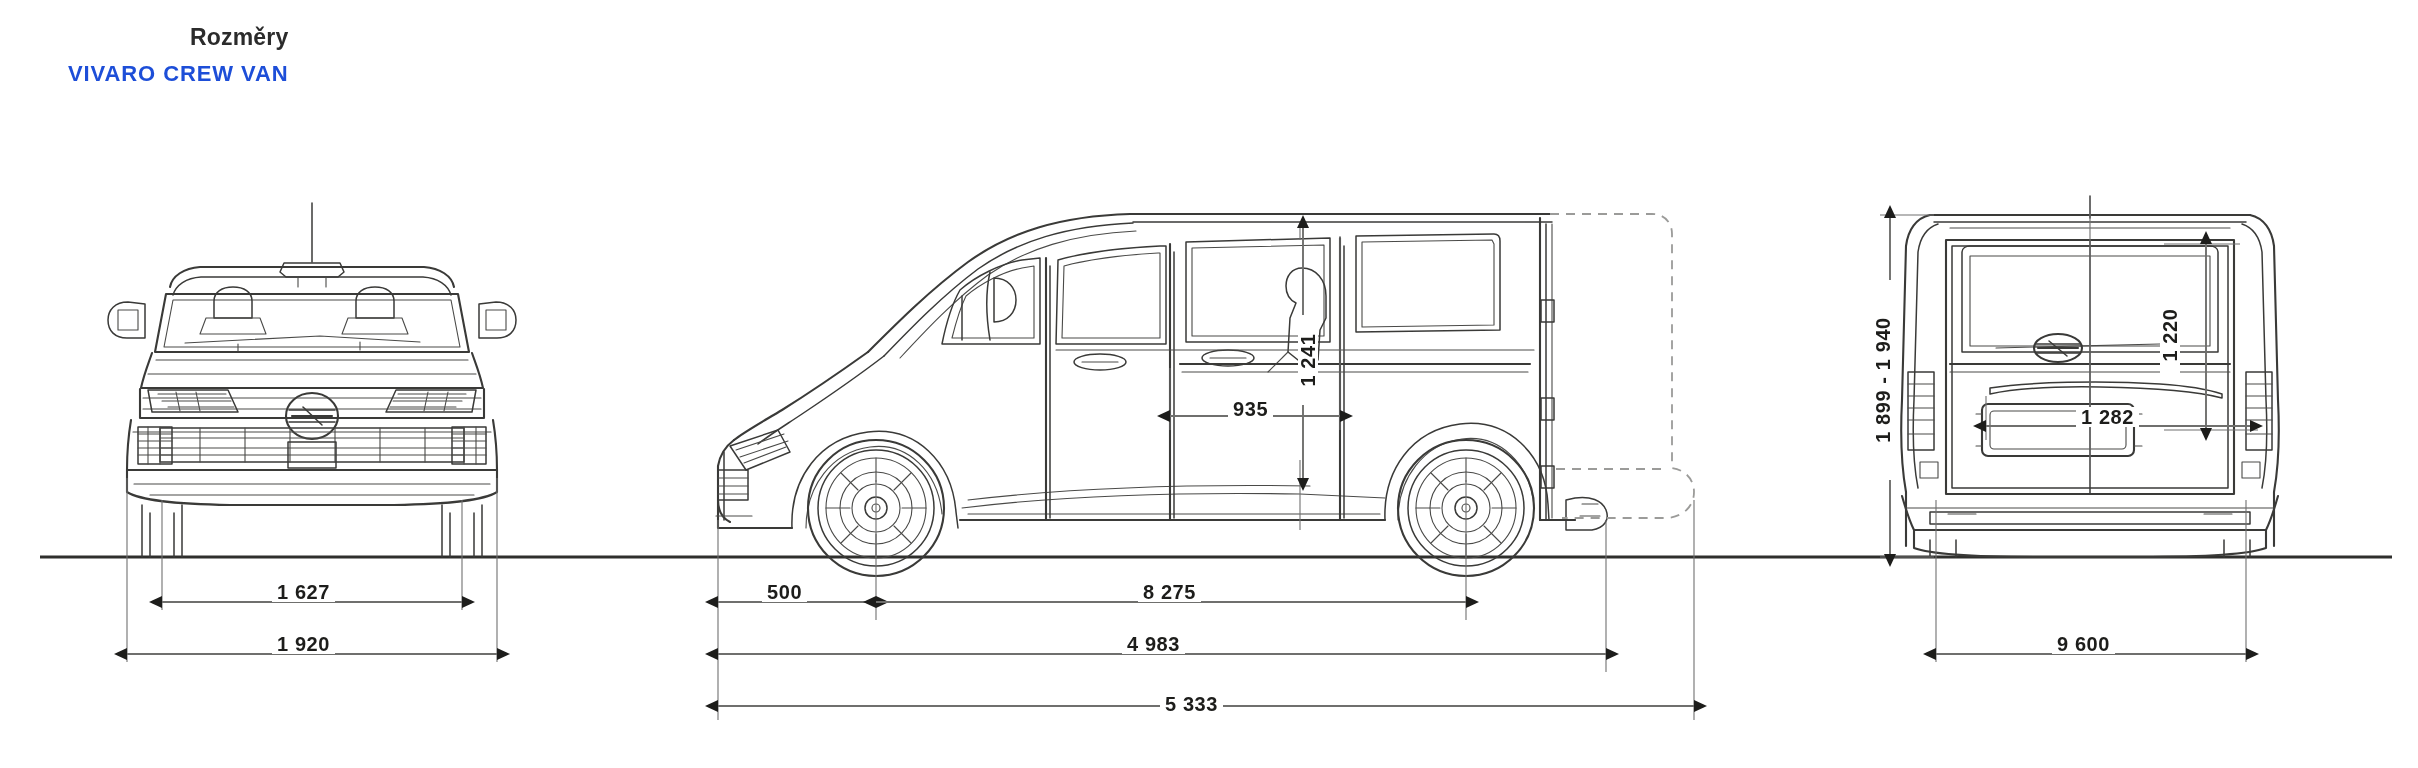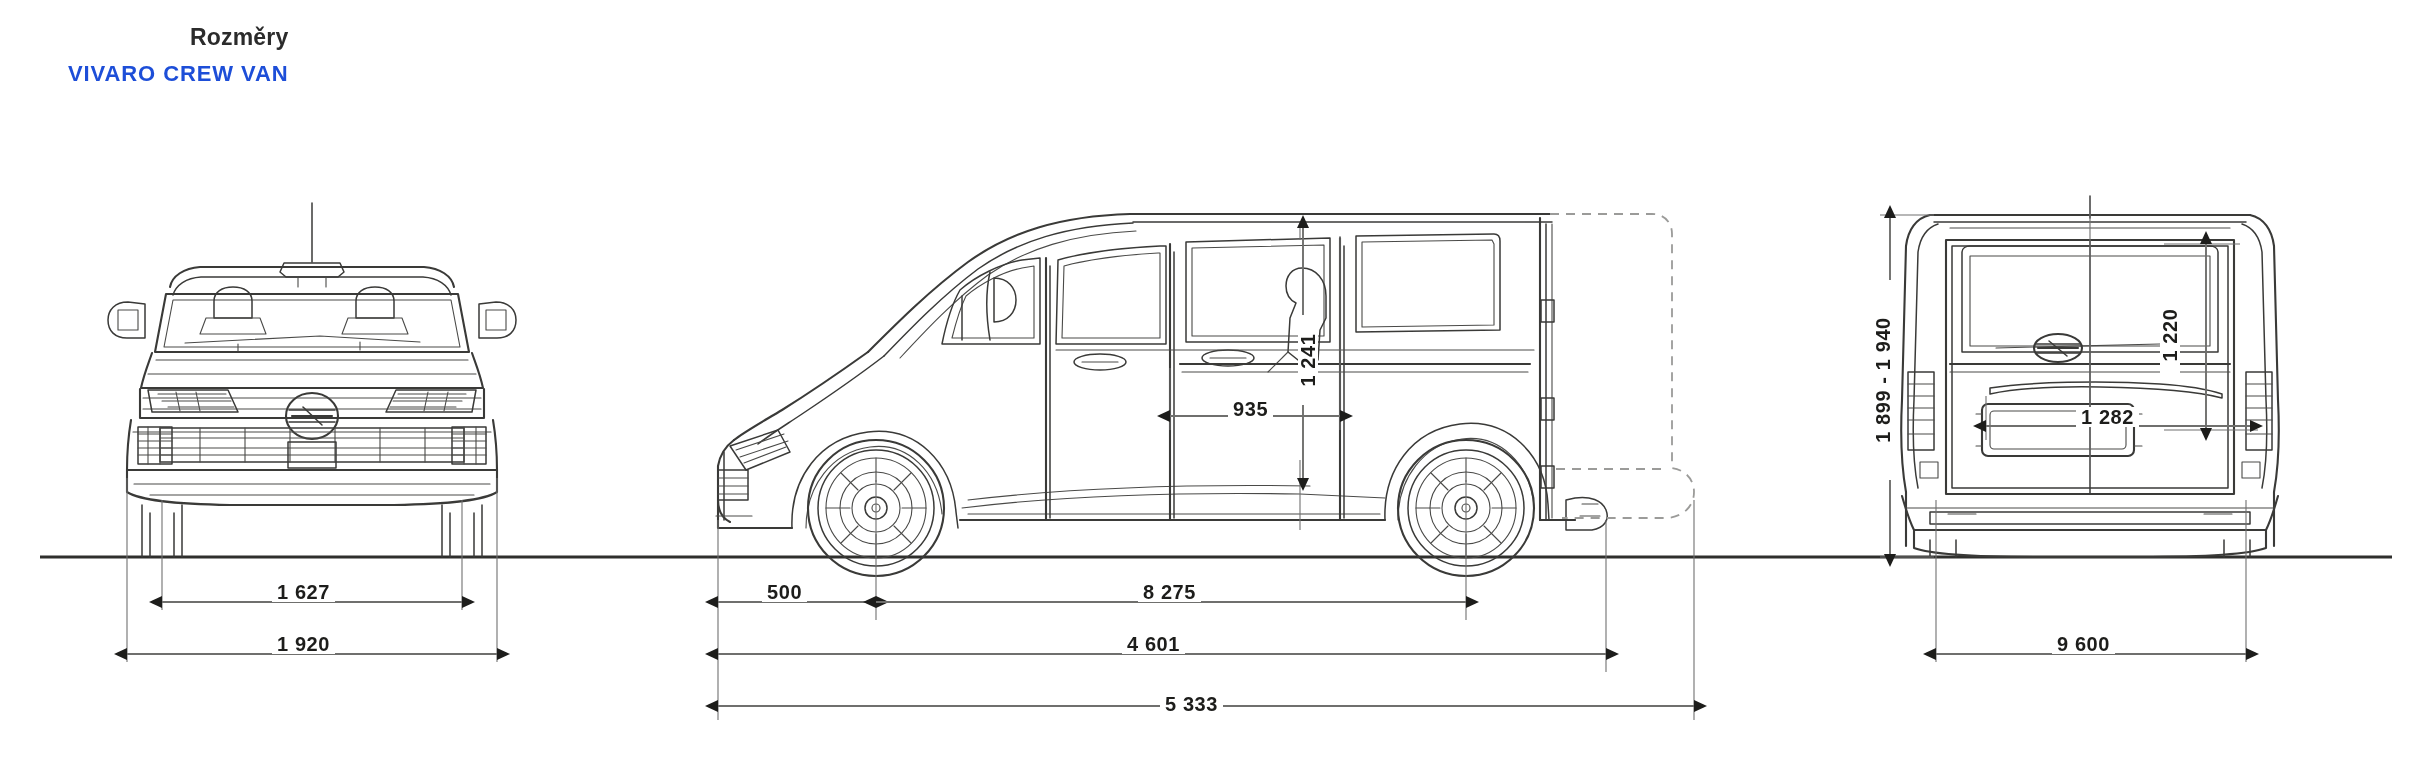--- a/index.html
+++ b/index.html
@@ -396,21 +396,21 @@
   </div>
 
   <div class="dimlbl" style="left:272px;top:582px;">1 627</div>
 
   <div class="dimlbl" style="left:272px;top:634px;">1 920</div>
 
   <div class="dimlbl" style="left:762px;top:582px;">500</div>
 
   <div class="dimlbl" style="left:1138px;top:582px;">8 275</div>
 
-  <div class="dimlbl" style="left:1122px;top:634px;">4 601</div>
+  <div class="dimlbl" style="left:1122px;top:634px;">4 983</div>
 
   <div class="dimlbl" style="left:1160px;top:686px;margin-top:8px;">5 333</div>
 
   <div class="dimlbl" style="left:1228px;top:399px;">935</div>
 
   <div class="dimlbl vert" style="left:1263px;top:350px;width:80px;text-align:center;">1 241</div>
 
   <div class="dimlbl vert" style="left:1783px;top:370px;width:190px;text-align:center;">1 899 - 1 940</div>
 
   <div class="dimlbl vert" style="left:2125px;top:325px;width:80px;text-align:center;">1 220</div>

